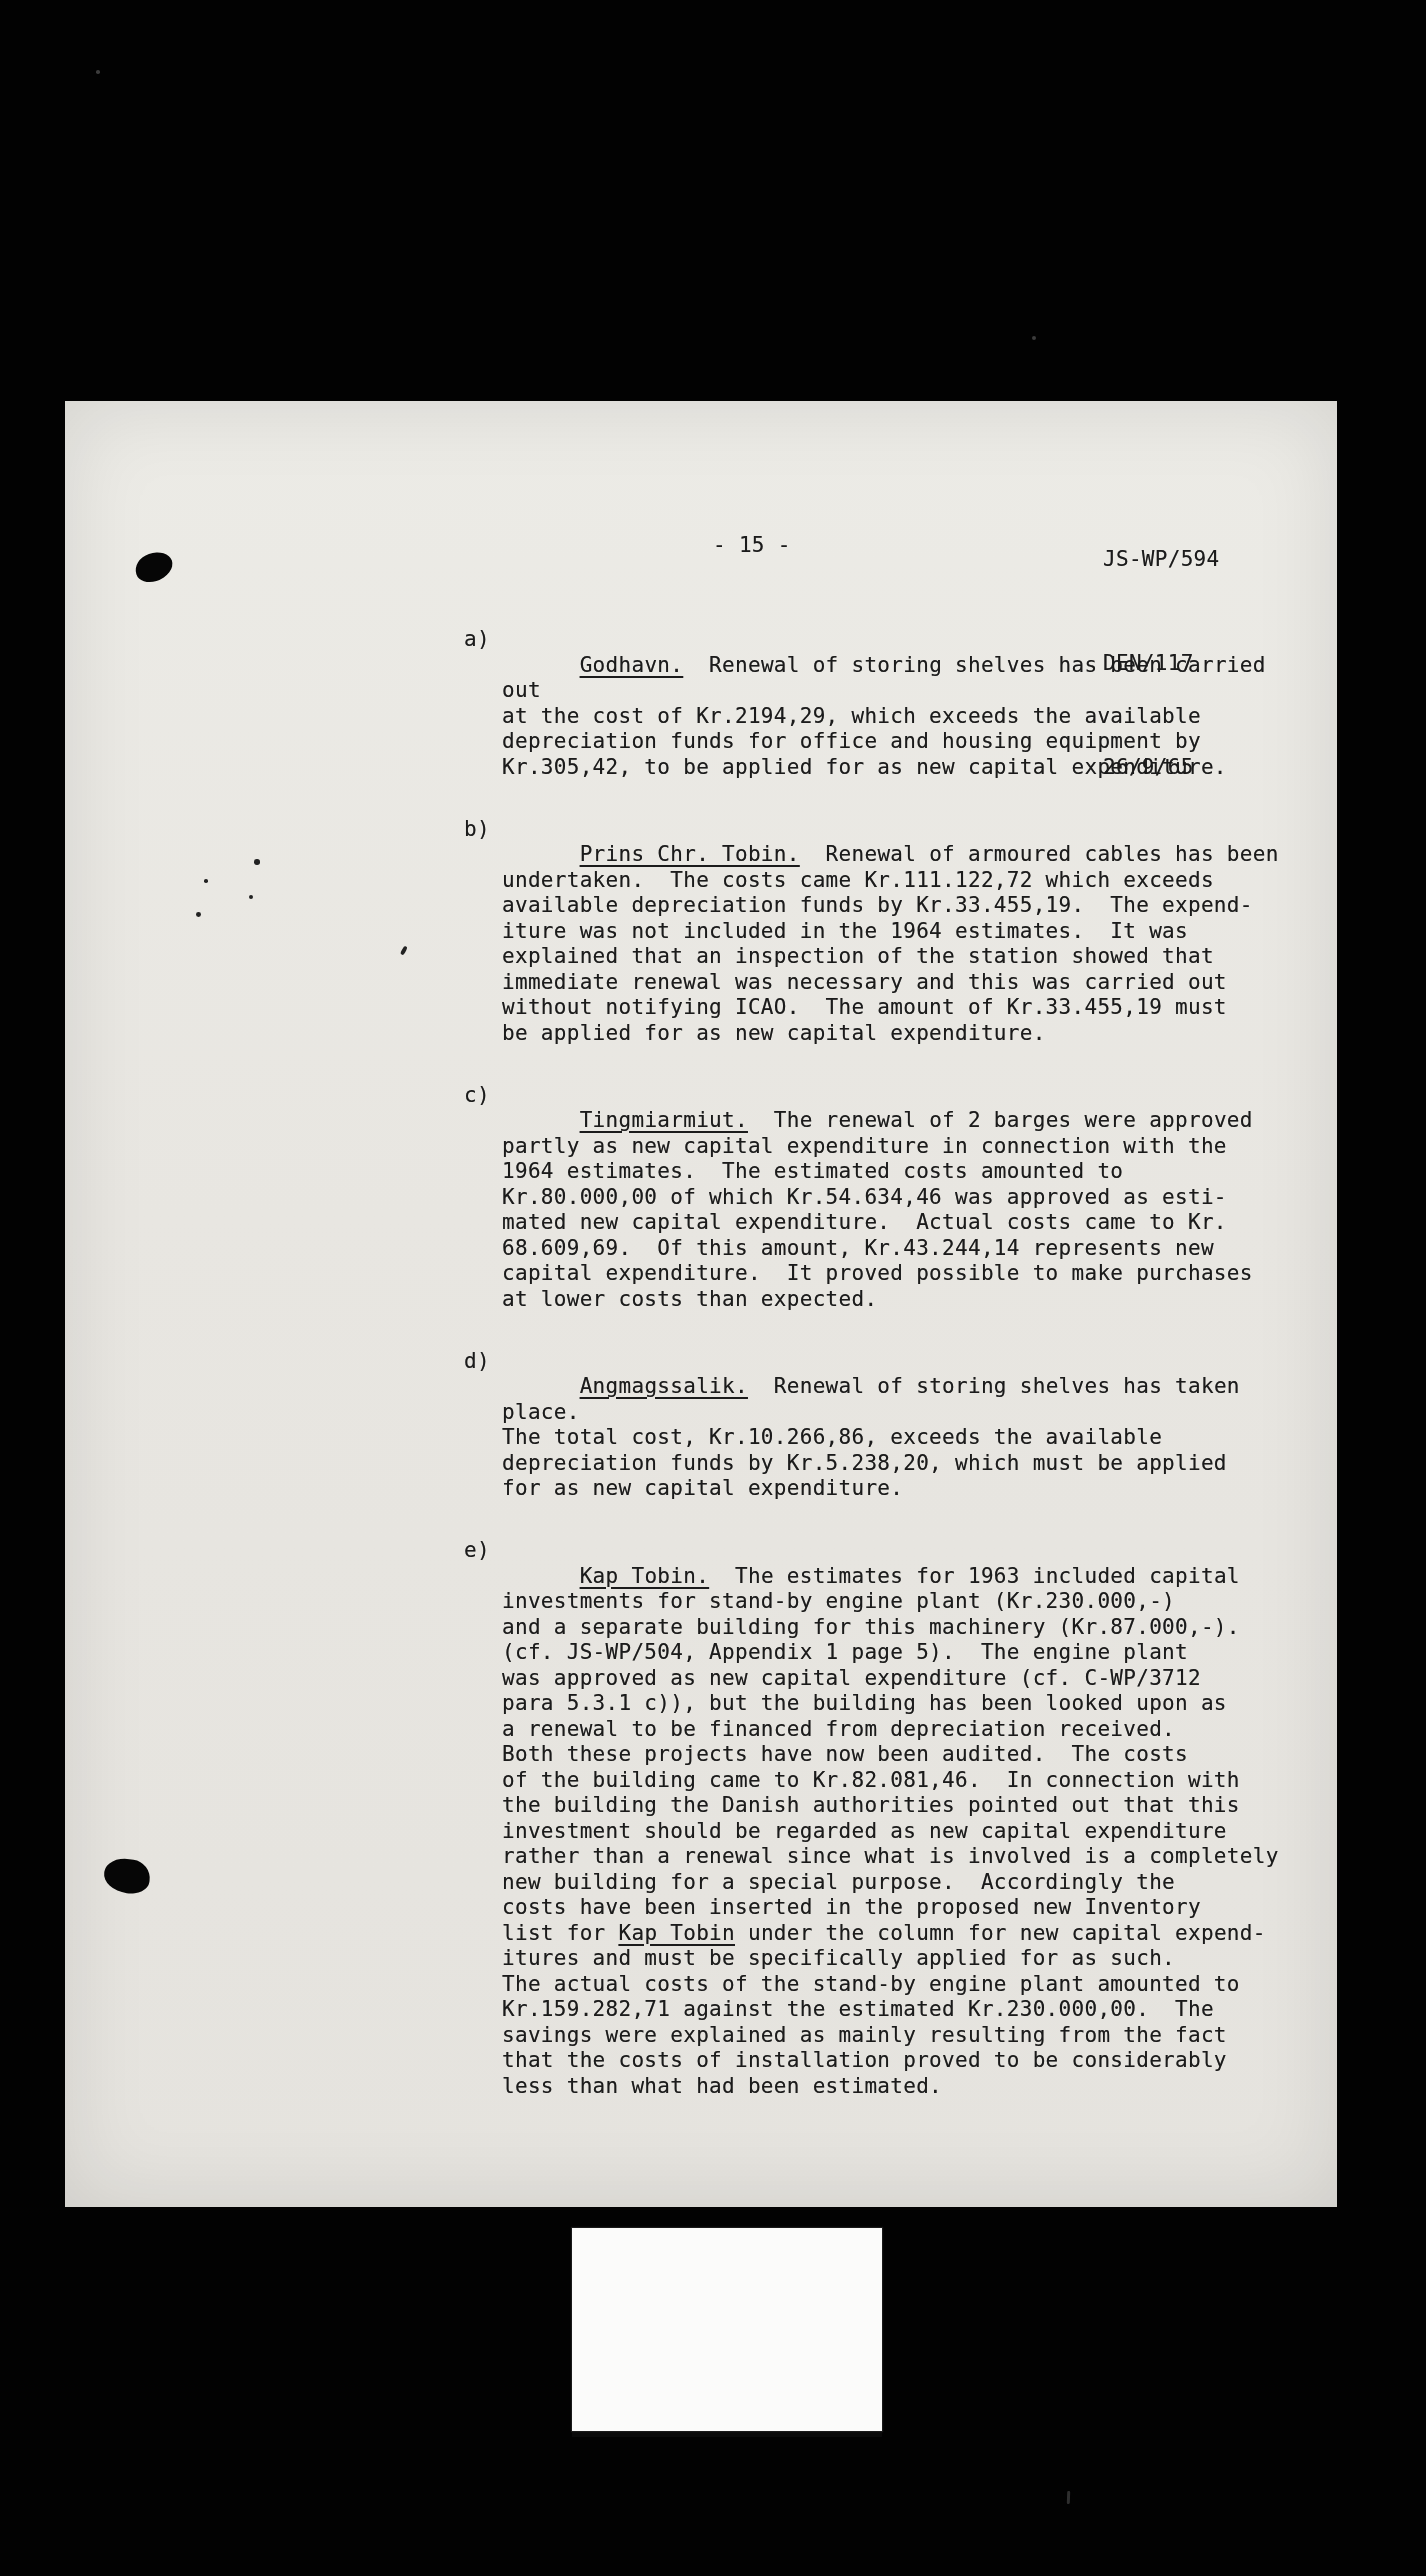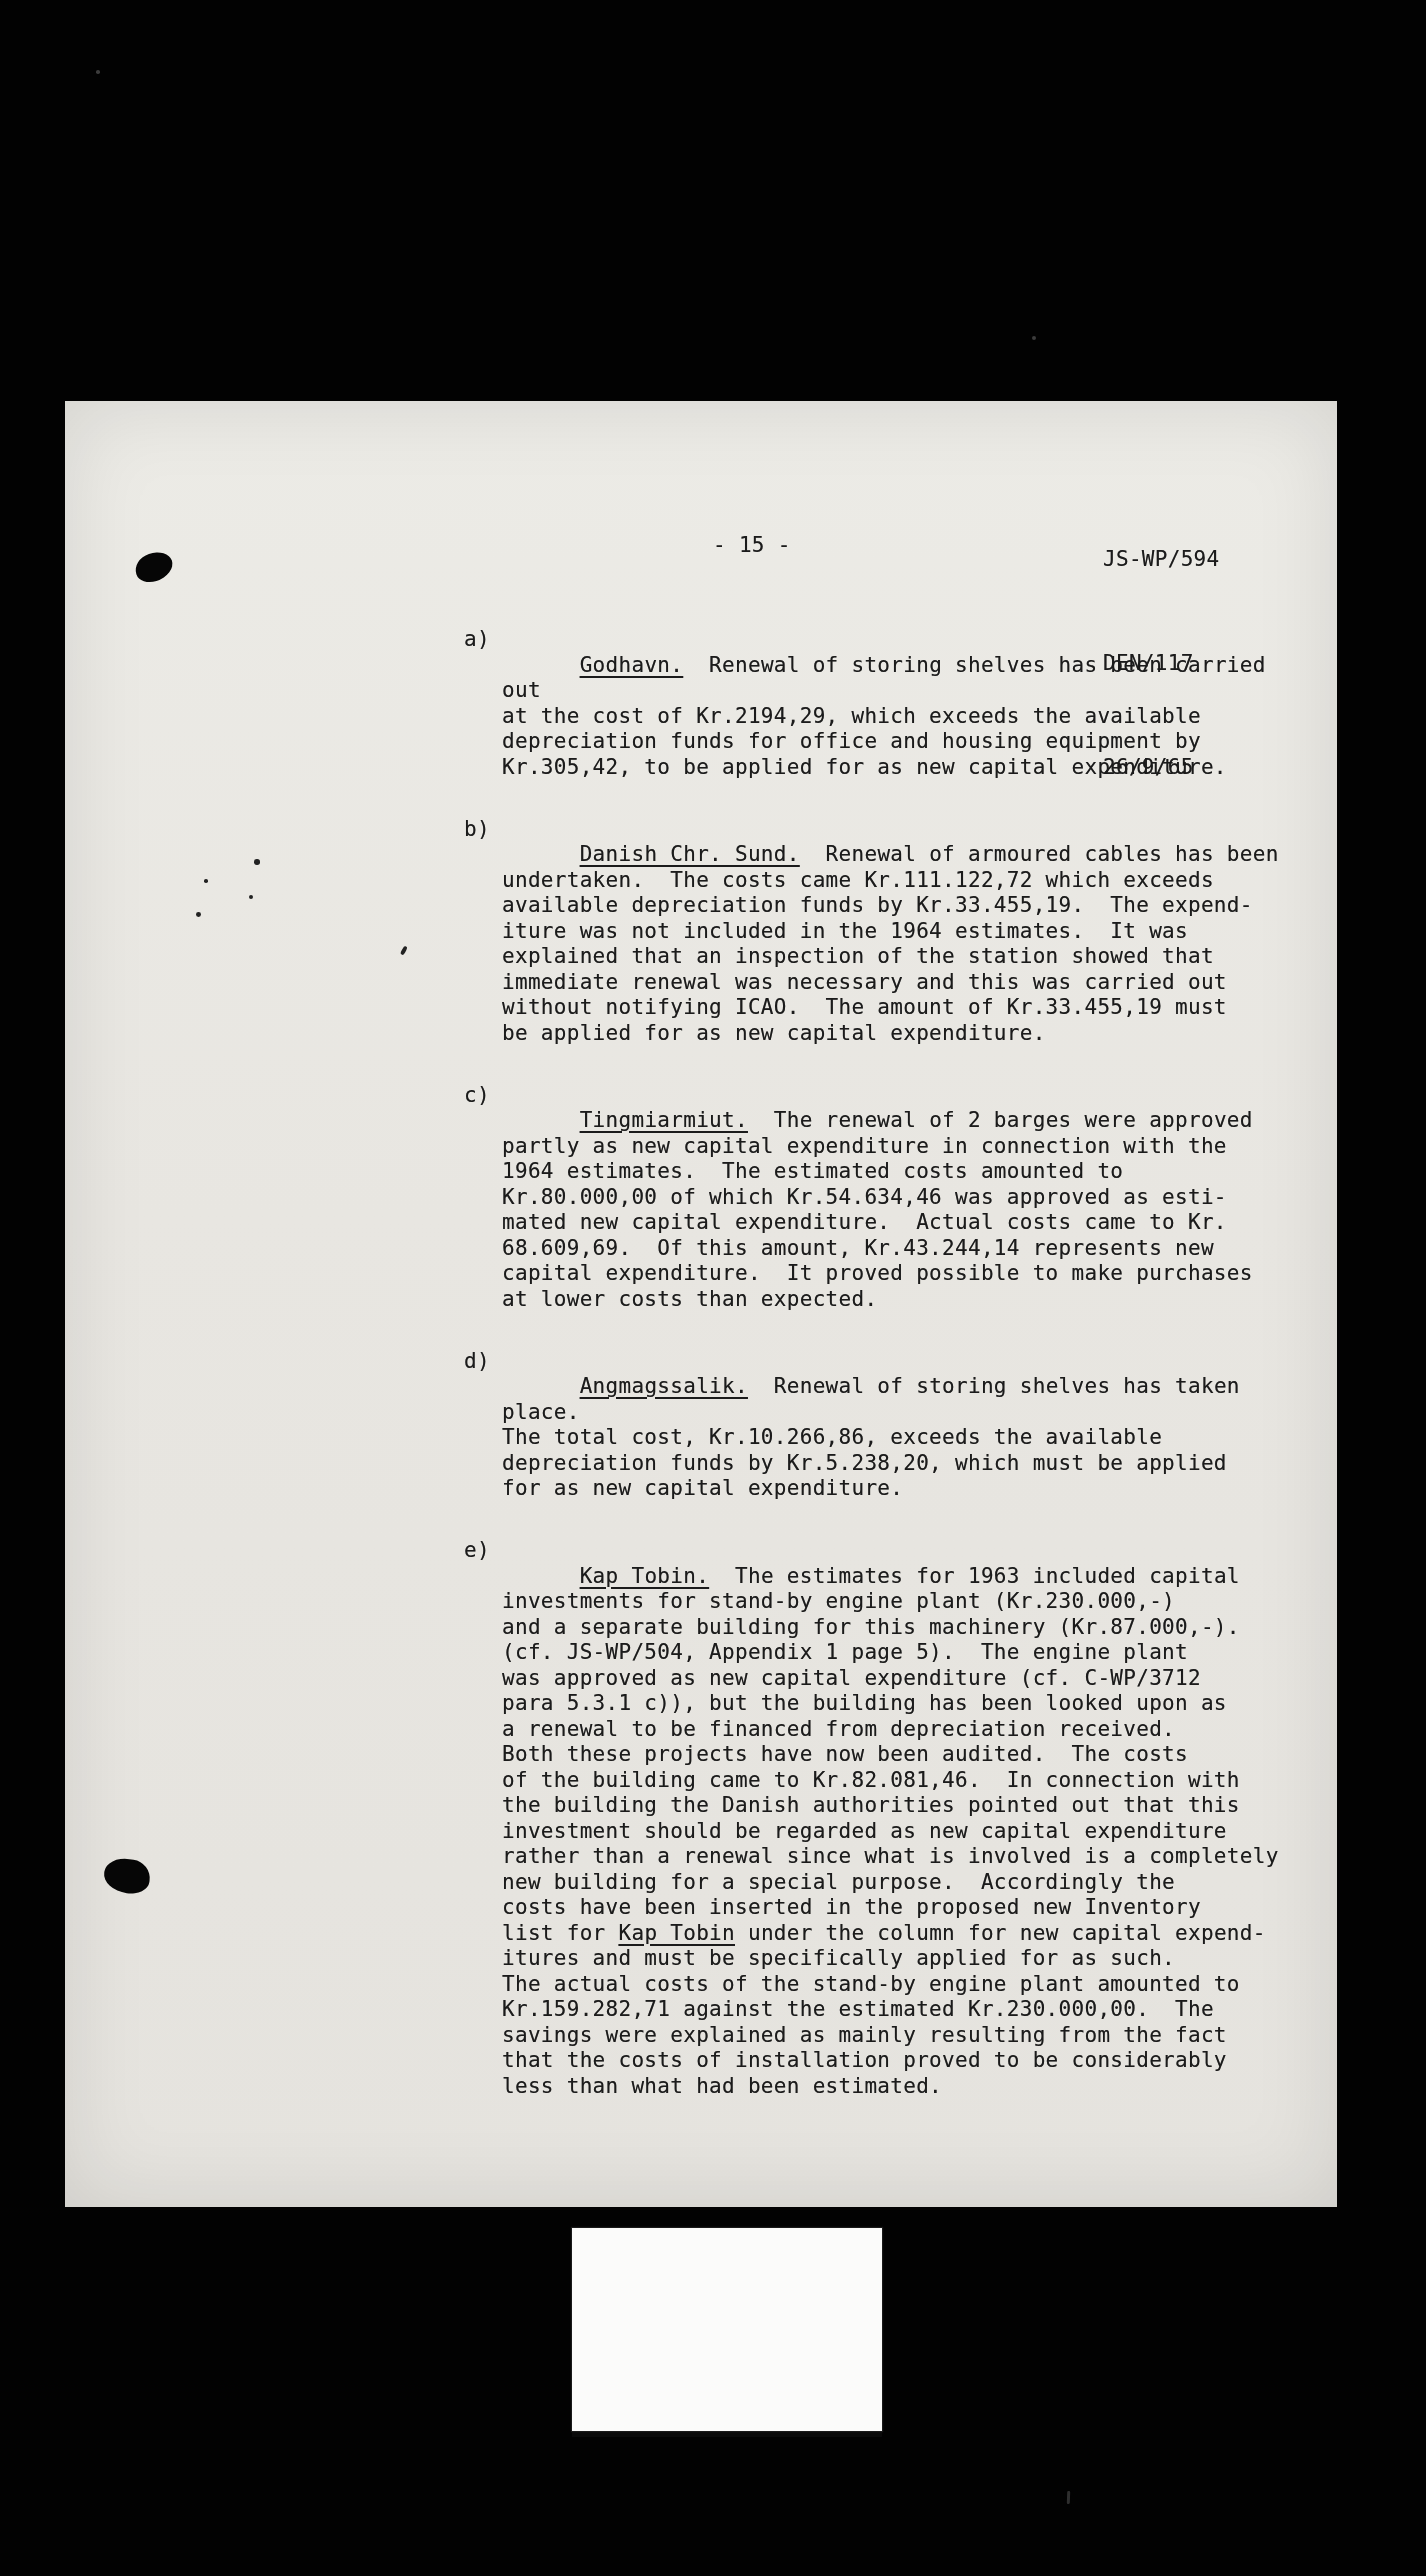--- a/index.html
+++ b/index.html
@@ -86,21 +86,21 @@
 
 
     <div class="item typew">
       <span class="item-label">a)</span><span class="u">Godhavn.</span><span>  Renewal of storing shelves has been carried out
 at the cost of Kr.2194,29, which exceeds the available
 depreciation funds for office and housing equipment by
 Kr.305,42, to be applied for as new capital expenditure.</span>
     </div>
 
     <div class="item typew">
-      <span class="item-label">b)</span><span class="u">Danish Chr. Sund.</span><span>  Renewal of armoured cables has been
+      <span class="item-label">b)</span><span class="u">Prins Chr. Tobin.</span><span>  Renewal of armoured cables has been
 undertaken.  The costs came Kr.111.122,72 which exceeds
 available depreciation funds by Kr.33.455,19.  The expend-
 iture was not included in the 1964 estimates.  It was
 explained that an inspection of the station showed that
 immediate renewal was necessary and this was carried out
 without notifying ICAO.  The amount of Kr.33.455,19 must
 be applied for as new capital expenditure.</span>
     </div>
 
     <div class="item typew">

